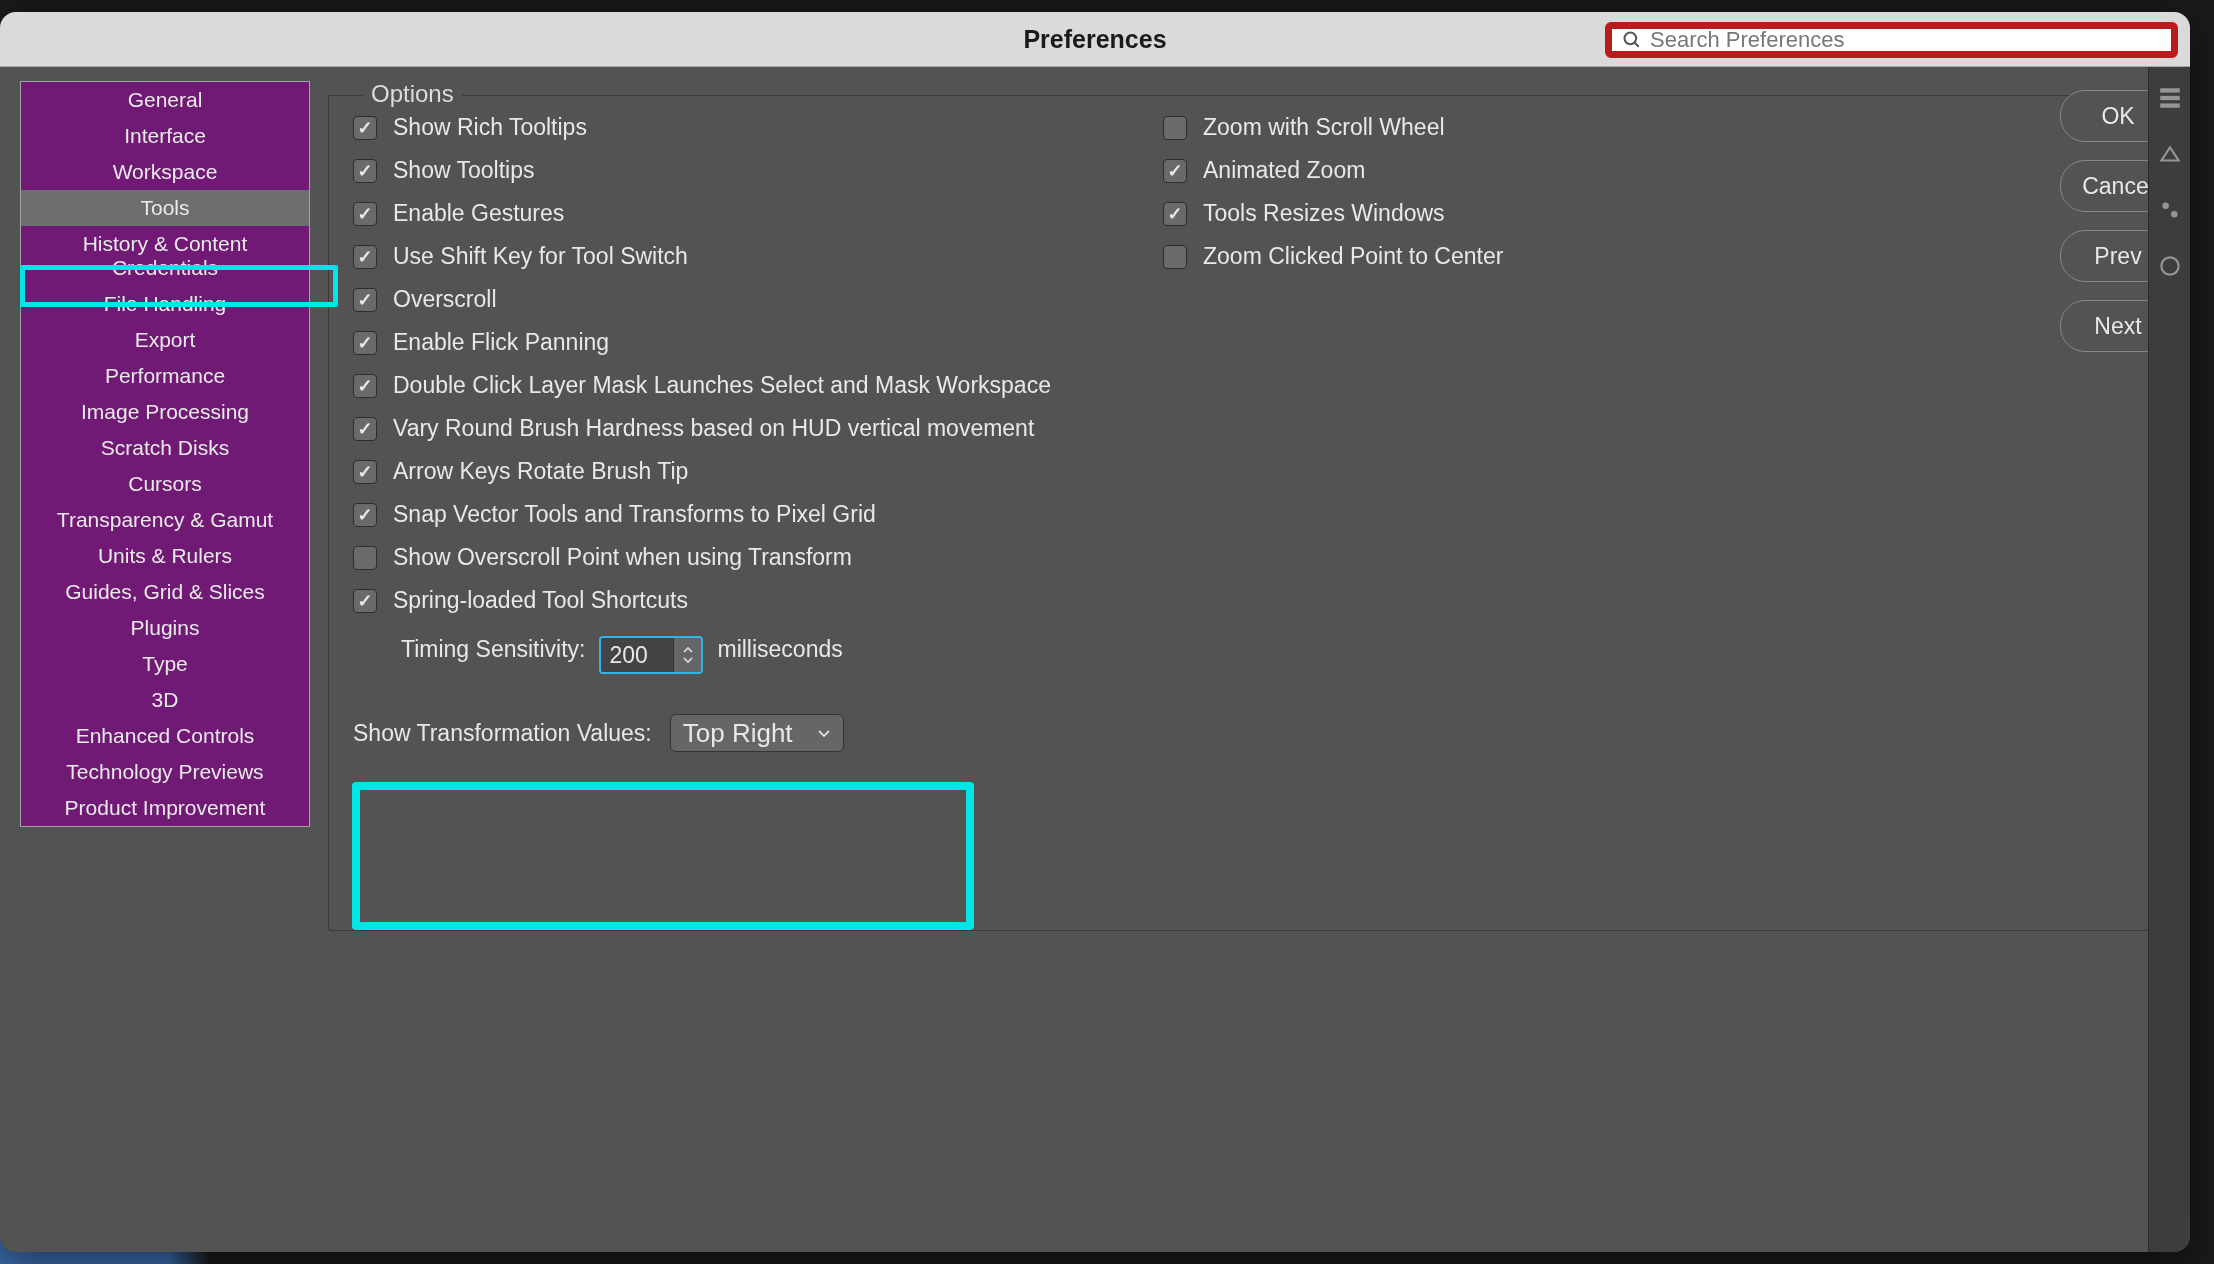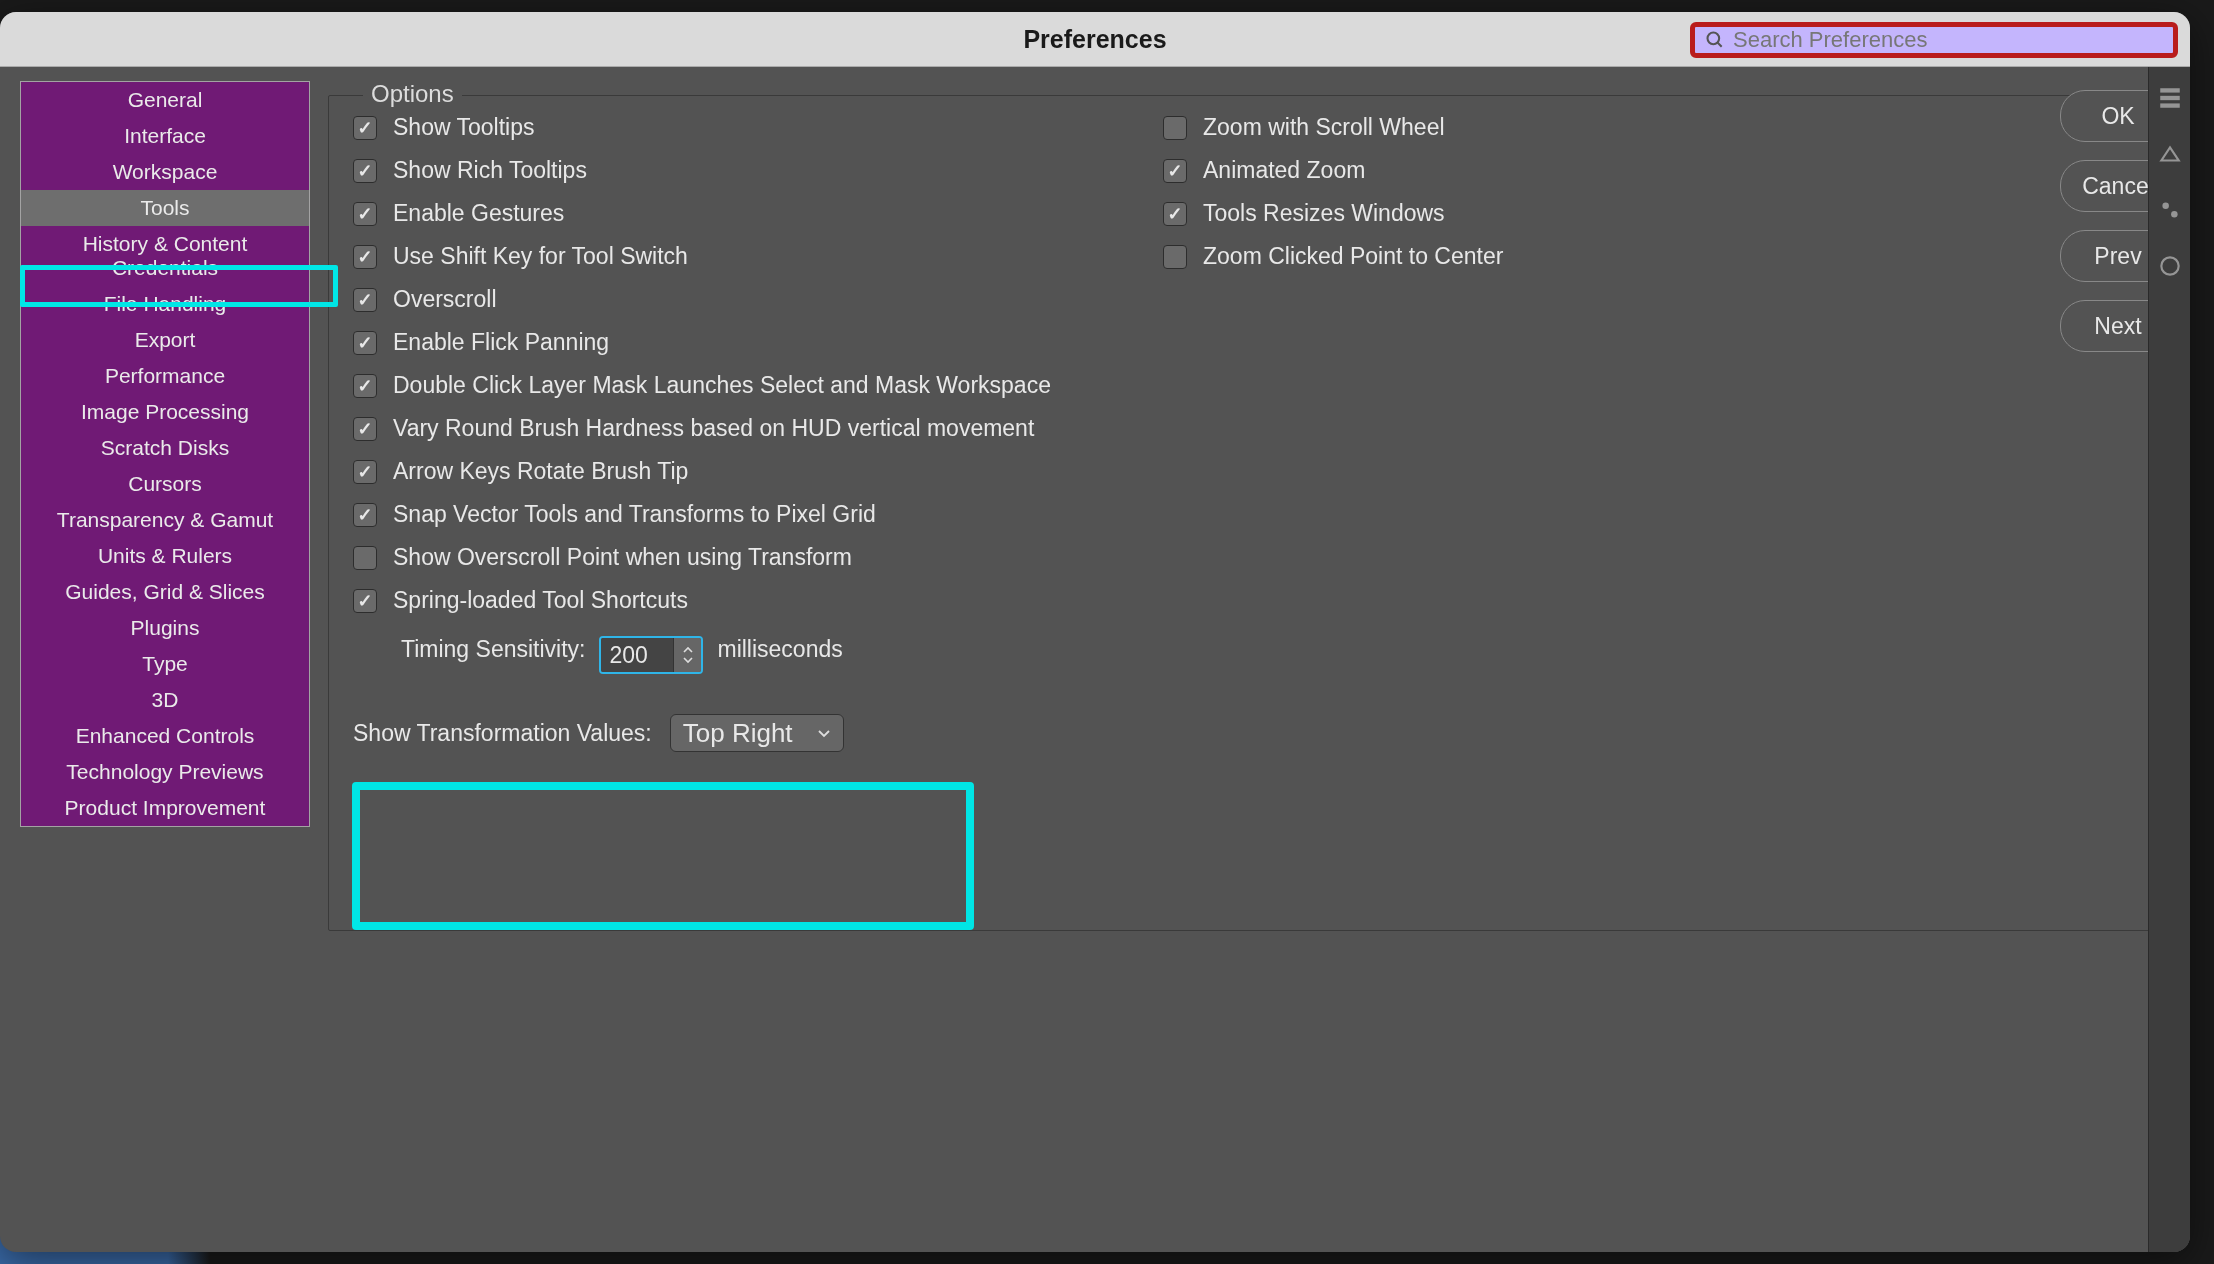--- a/index.html
+++ b/index.html
@@ -1,20 +1,20 @@
 <!DOCTYPE html>
 <html><head>
 <meta charset="utf-8">
 <style>
 * { margin: 0; padding: 0; box-sizing: border-box; font-family: -apple-system, BlinkMacSystemFont, "Segoe UI", sans-serif; }
 body { background: #1a1a1a; width: 2214px; height: 1264px; position: relative; overflow: hidden; }
 .dialog { position: absolute; left: 0; top: 12px; width: 2190px; height: 1240px; background: #535353; border-radius: 16px; overflow: hidden; box-shadow: 0 10px 40px rgba(0,0,0,0.5); }
 .titlebar { height: 55px; background: #dadada; display: flex; align-items: center; position: relative; border-bottom: 1px solid #aaa; }
 .title { position: absolute; left: 50%; transform: translateX(-50%); font-size: 25px; font-weight: 600; color: #1a1a1a; }
-.search-wrap { position: absolute; right: 12px; top: 10px; width: 488px; height: 36px; background: #c4b5fd; border: 5px solid #b91c1c; border-radius: 6px; display: flex; align-items: center; padding: 0 10px; gap: 8px; }
+.search-wrap { position: absolute; right: 12px; top: 10px; width: 573px; height: 36px; background: #ffffff; border: 7px solid #b91c1c; border-radius: 6px; display: flex; align-items: center; padding: 0 10px; gap: 8px; }
 .search-icon { width: 20px; height: 20px; }
 .search-input { flex: 1; background: transparent; border: none; outline: none; font-size: 22px; color: #333; }
 .search-input::placeholder { color: #777; }
 .body { display: flex; height: calc(100% - 55px); }
 .sidebar { width: 310px; padding: 14px 0 0 20px; }
 .side-list { list-style: none; border: 1px solid #a3a3a3; background: #701a75; text-align: center; }
 .side-item { padding: 6px 12px; font-size: 21px; color: #eaeaea; cursor: pointer; }
 .side-item.selected { background: #6e6e6e; }
 .highlight-tools { position: absolute; left: 20px; top: 265px; width: 318px; height: 42px; border: 5px solid #00e6e6; pointer-events: none; z-index: 10; border-radius: 2px; }
 .content { flex: 1; padding: 28px 18px 18px 18px; position: relative; }
@@ -93,25 +93,25 @@
       </ul>
     </div>
 
     <div class="content">
       <div class="fieldset">
         <div class="legend">Options</div>
         <div class="cols">
           <div class="col left">
             <div class="check-row">
                 <span class="check checked"></span>
+                <span class="check-label">Show Rich Tooltips</span>
+              </div>
+            <div class="check-row">
+                <span class="check checked"></span>
                 <span class="check-label">Show Tooltips</span>
-              </div>
-            <div class="check-row">
-                <span class="check checked"></span>
-                <span class="check-label">Show Rich Tooltips</span>
               </div>
             <div class="check-row">
                 <span class="check checked"></span>
                 <span class="check-label">Enable Gestures</span>
               </div>
             <div class="check-row">
                 <span class="check checked"></span>
                 <span class="check-label">Use Shift Key for Tool Switch</span>
               </div>
             <div class="check-row">

